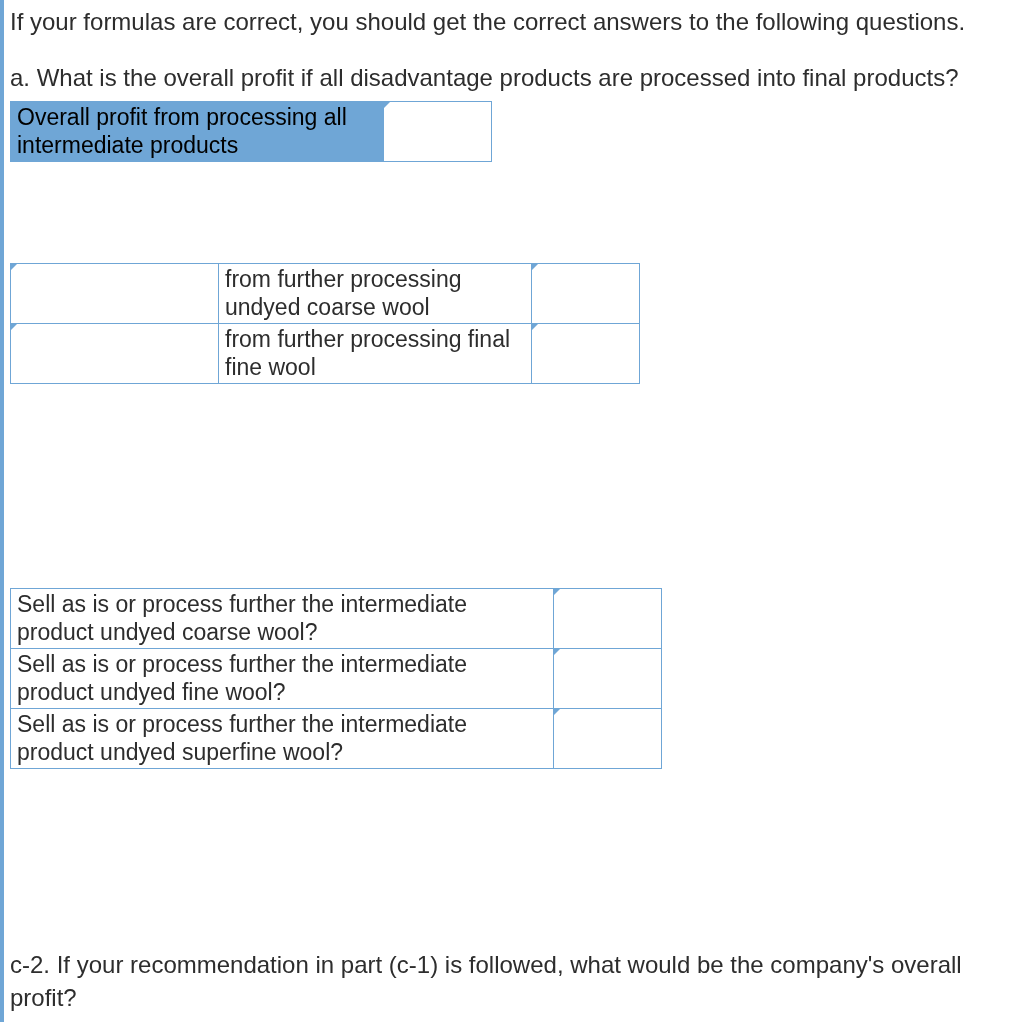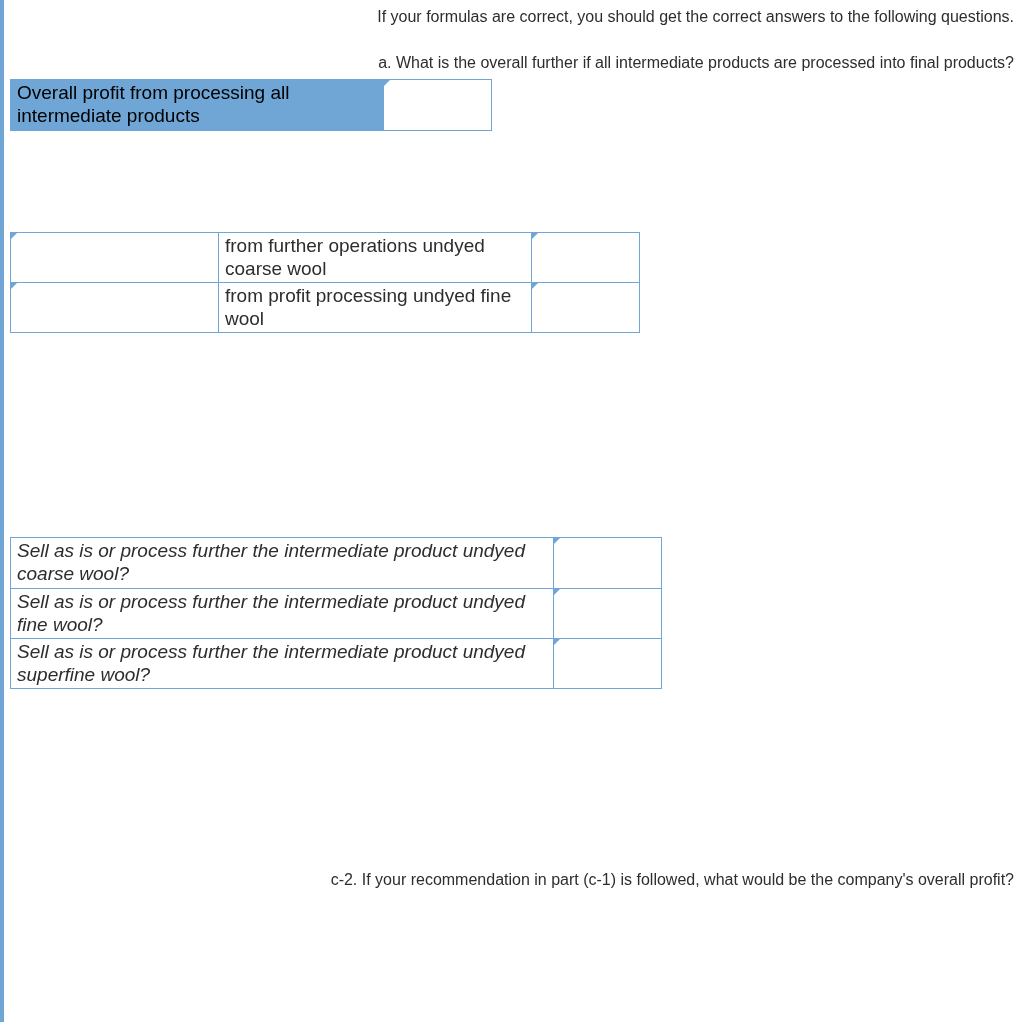--- a/index.html
+++ b/index.html
@@ -12,32 +12,31 @@
     box-sizing:border-box;
     position:relative;
   }
   .page{
     border-left:4px solid #6fa6d6;
     min-height:1022px;
     padding:6px 10px 10px 6px;
     box-sizing:border-box;
   }
   .qtext{
-    font-size:16px;
+    font-size:24px;
     line-height:1.35;
     color:#2d2d2d;
     margin:0 0 6px 0;
-    text-align:right;
   }
   .spacer-xl{height:180px;}
   .spacer-md{height:40px;}
   .spacer-sm{height:18px;}
   table{
     border-collapse:collapse;
-    font-size:19px;
+    font-size:23px;
     color:#2d2d2d;
     margin-top:6px;
   }
   td{
     border:1px solid #6fa6d6;
     padding:1px 6px 2px 6px;
     vertical-align:top;
     line-height:1.22;
   }
   td.blue{
@@ -57,57 +56,57 @@
     border-right:6px solid transparent;
   }
   
   .tblA td.blue{width:360px;}
   .tblA td.input{width:95px;}
 
   .tblB td.c1{width:195px;}
   .tblB td.c2{width:300px;}
   .tblB td.c3{width:95px;}
 
-  .tblC td.c1{width:530px;font-style:italic;}
+  .tblC td.c1{width:530px;}
   .tblC td.c2{width:95px;}
 </style>
 </head>
 <body>
 
 <div class="page">
 
   <p class="qtext">If your formulas are correct, you should get the correct answers to the following questions.</p>
 
   <div class="spacer-sm"></div>
 
-  <p class="qtext">a. What is the overall further if all intermediate products are processed into final products?</p>
+  <p class="qtext">a. What is the overall profit if all disadvantage products are processed into final products?</p>
 
   <table class="tblA">
     <tbody>
         <tr>
       <td class="blue">Overall profit from processing all intermediate products</td>
       <td class="input"></td>
     </tr>
   </tbody>
     </table>
 
   <div class="spacer-md"></div>
   <div style="height:55px;"></div>
 
 
   <table class="tblB">
     <tbody>
         <tr>
       <td class="input c1"></td>
-      <td class="c2">from further operations undyed coarse wool</td>
+      <td class="c2">from further processing undyed coarse wool</td>
       <td class="input c3"></td>
     </tr>
     <tr>
       <td class="input c1"></td>
-      <td class="c2">from profit processing undyed fine wool</td>
+      <td class="c2">from further processing final fine wool</td>
       <td class="input c3"></td>
     </tr>
   </tbody>
     </table>
 
   <div class="spacer-xl"></div>
 
 
   <div class="spacer-sm"></div>
 

